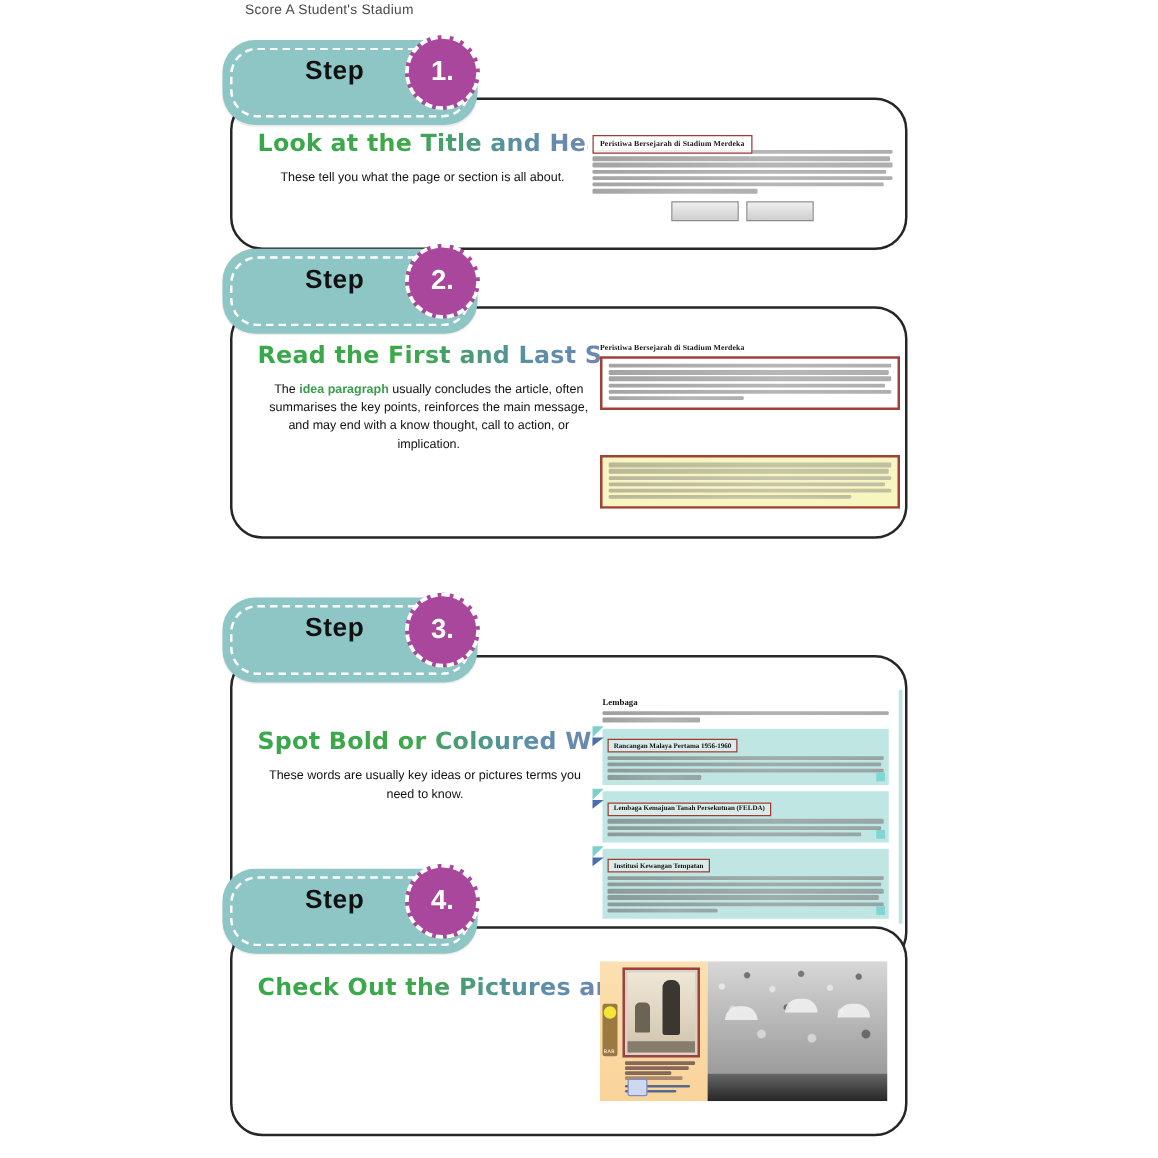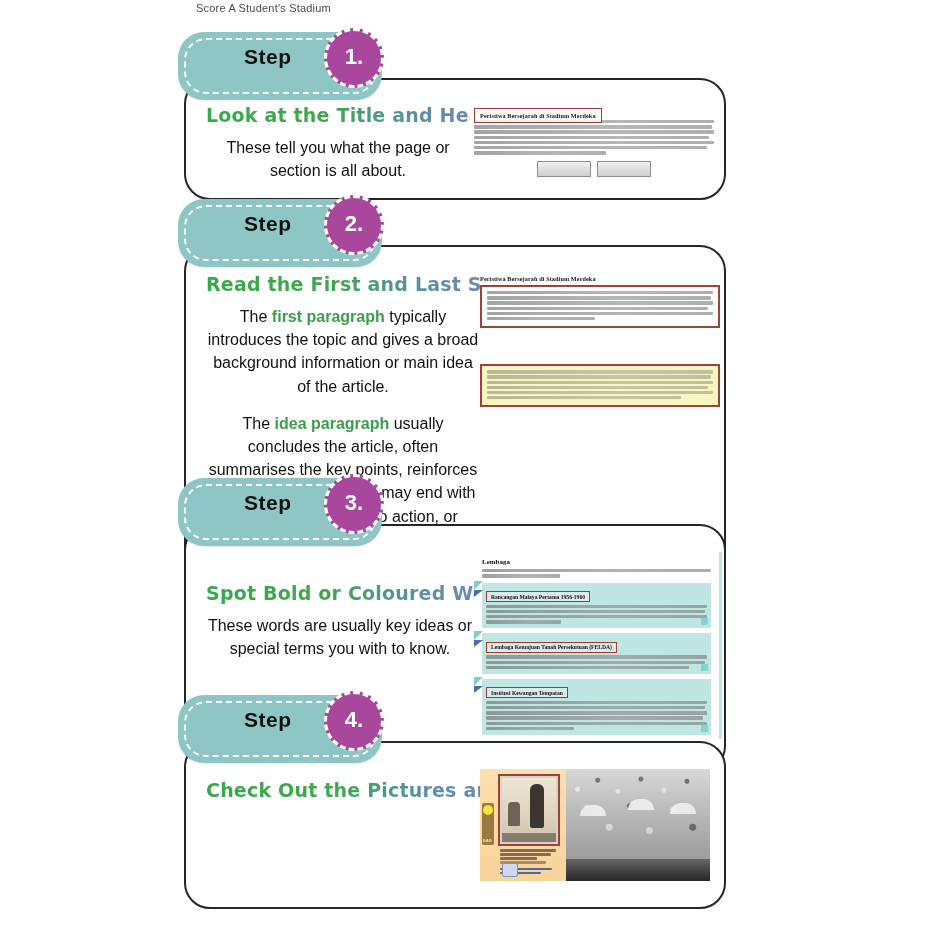--- a/index.html
+++ b/index.html
@@ -114,21 +114,21 @@
     background: linear-gradient(90deg,#37a84b 0%,#3ea84a 45%,#5a8fa8 80%,#6d88b0 100%);
     -webkit-background-clip: text;
     background-clip: text;
     -webkit-text-fill-color: transparent;
     letter-spacing: .2px;
     margin-bottom: 10px;
     white-space: nowrap;
     font-family: "DejaVu Sans", sans-serif;
   }
   .card-body {
-    font-size: 16px;
+    font-size: 10px;
     line-height: 1.45;
     color: #111111;
     text-align: center;
   }
   .card-body p { margin: 0 0 14px 0; }
   .card-body p:last-child { margin-bottom: 0; }
   .kw { color: #3a9e4d; font-weight: bold; }
 
   .card-figure {
     flex: 0 0 auto;
@@ -438,23 +438,20 @@
       <span>2.</span>
     </div>
   </div>
 
   <div class="step-card">
     <div class="card-inner" style="padding-top:22px;padding-bottom:22px;">
       <div class="card-text" style="width:282px;">
         <div class="card-heading">Read the First and Last Sentences</div>
         <div class="card-body">
           <p>
-            <span>The </span><span class="kw">first paragraph</span><span> typically introduces the topic and gives a broad background information or main idea of the article.</span>
-          </p>
-          <p>
             <span>The </span><span class="kw">idea paragraph</span><span> usually concludes the article, often summarises the key points, reinforces the main message, and may end with a know thought, call to action, or implication.</span>
           </p>
         </div>
       </div>
       <div class="card-figure" style="padding-top:6px;">
         <div class="article" style="width:240px;">
           <div class="art-title" style="margin-bottom:3px;">Peristiwa Bersejarah di Stadium Merdeka</div>
           <div class="redbox">
             <div class="blur-block">
               <div class="blurline" style="width:100%"></div>
@@ -489,21 +486,21 @@
     <div class="step-badge">
       <span>3.</span>
     </div>
   </div>
 
   <div class="step-card">
     <div class="card-inner" style="padding-top:26px;padding-bottom:14px;">
       <div class="card-text" style="width:276px;padding-top:30px;">
         <div class="card-heading" style="text-align:center;">Spot Bold or Coloured Words</div>
         <div class="card-body">
-          <p>These words are usually key ideas or special terms you with to know.</p>
+          <p>These words are usually key ideas or pictures terms you need to know.</p>
         </div>
       </div>
       <div class="card-figure">
         <div class="panel3">
           <h4>Lembaga</h4>
           <div class="intro blur-block">
             <div class="blurline" style="width:100%"></div>
             <div class="blurline" style="width:34%"></div>
           </div>
 

